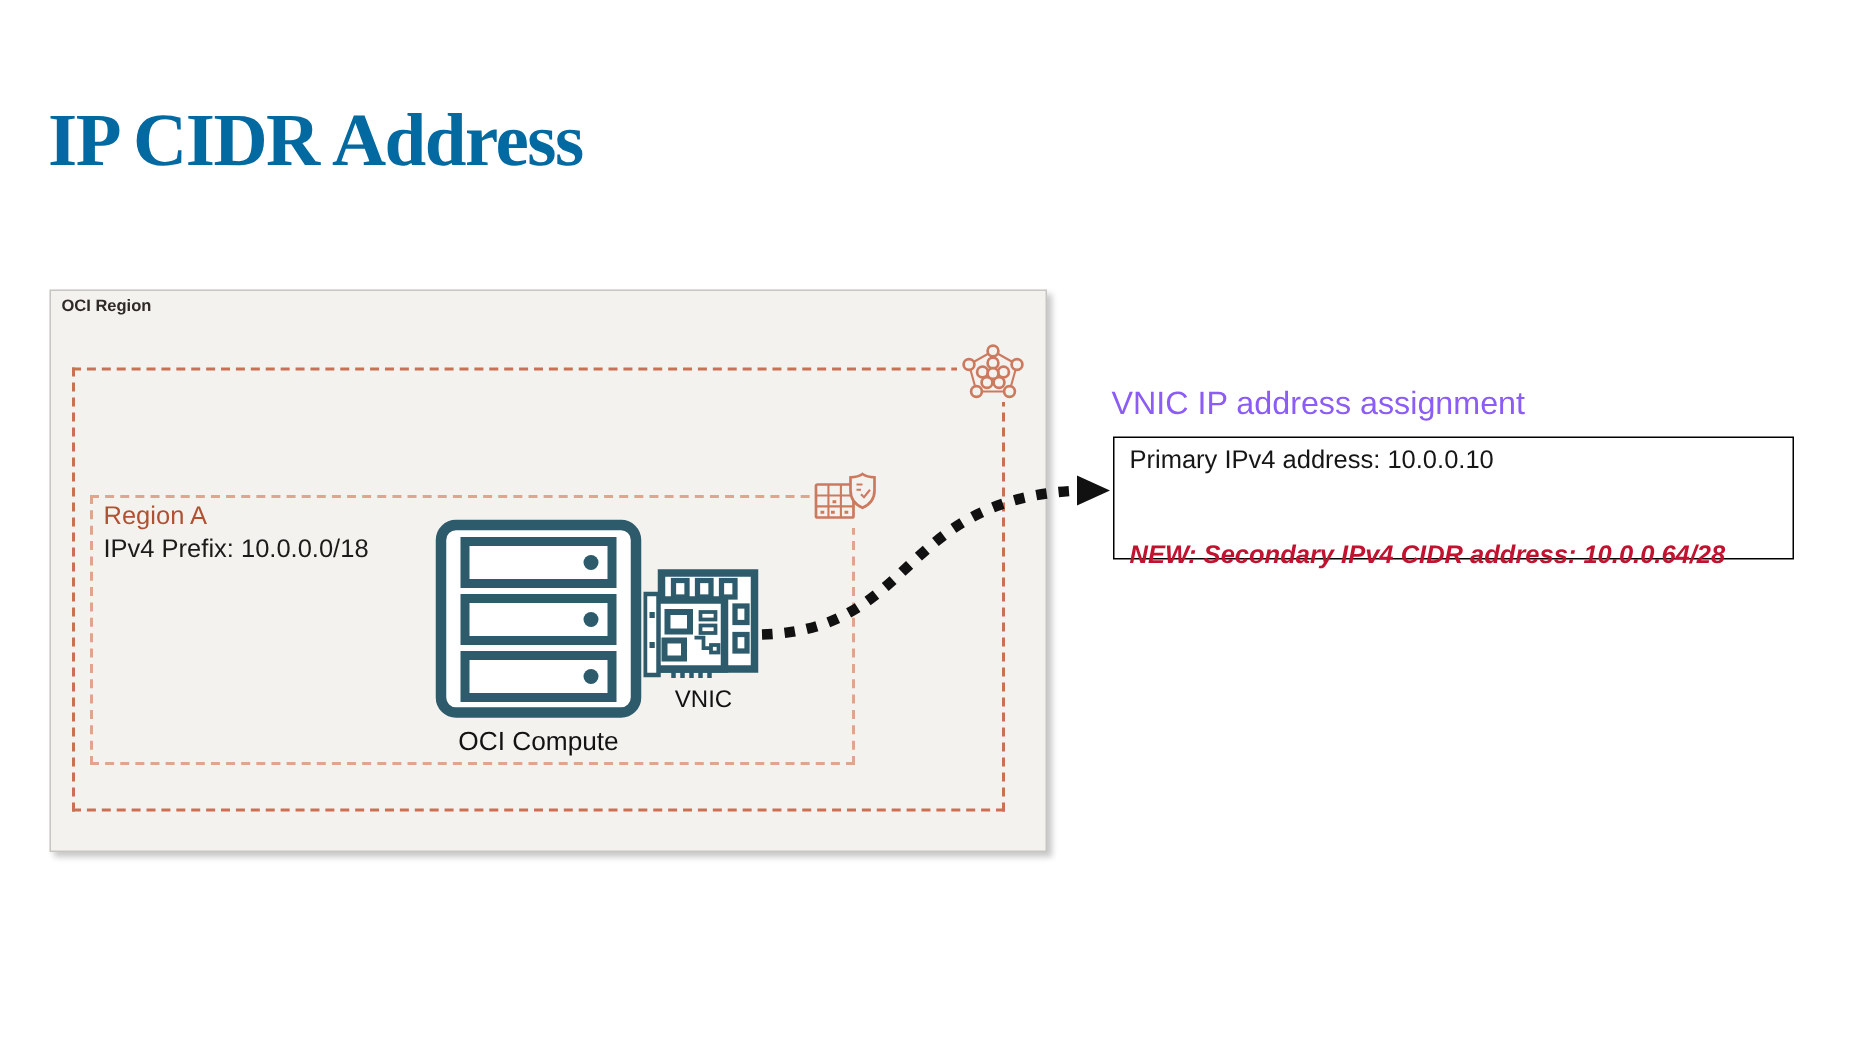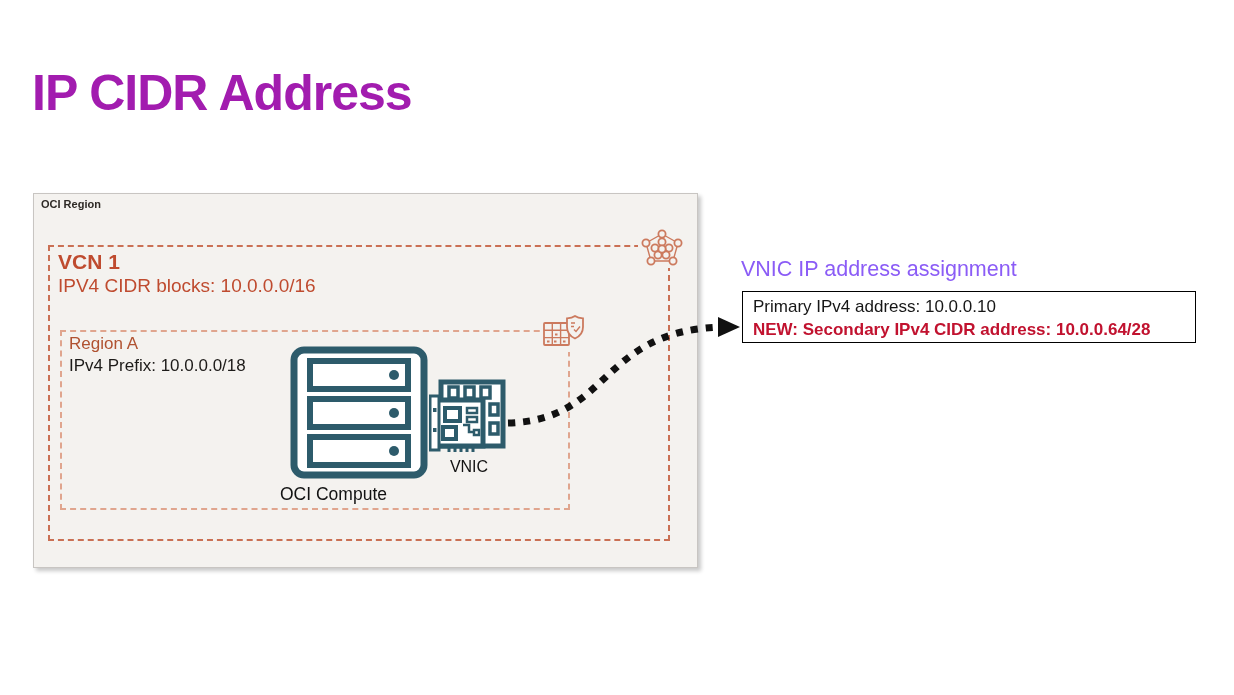--- a/index.html
+++ b/index.html
@@ -8,21 +8,22 @@
     font-family: "Liberation Sans", sans-serif;
     width: 1234px; height: 695px;
     position: relative;
     overflow: hidden;
   }
   .canvas { position: absolute; inset: 0; width: 1234px; height: 695px; }
 
   .page-title {
     position: absolute; left: 32px; top: 64px;
     font-size: 50px; font-weight: 800; letter-spacing: -1px;
-    color: #a21caf;
+    color: #0369a1;
+    font-family: Liberation Serif, serif;
   }
 
   .region-panel {
     position: absolute; left: 33px; top: 193px;
     width: 665px; height: 375px;
     background: #f4f2ef;
     border: 1px solid #c8c5c2;
     box-shadow: 3px 3px 4px rgba(0,0,0,0.22);
   }
   .region-label {
@@ -48,59 +49,55 @@
   .subnet-name { font-size: 17px; color: #b05231; line-height: 1.3; }
   .subnet-prefix { font-size: 17px; color: #1d1b19; line-height: 1.3; }
 
   .corner-icon { position: absolute; background: #f4f2ef; z-index: 3; line-height: 0; }
   .vcn-corner-icon { left: 638px; top: 228px; padding: 0 2px; }
   .subnet-corner-icon { left: 540px; top: 314px; padding: 0 2px; }
 
   .compute-icon { position: absolute; left: 290px; top: 346px; z-index: 2; line-height: 0; }
   .compute-label {
     position: absolute; left: 280px; top: 484px; width: 158px;
-    text-align: left; font-size: 17.5px; color: #121212; z-index: 2;
+    text-align: center; font-size: 17.5px; color: #121212; z-index: 2;
   }
   .vnic-icon { position: absolute; left: 429px; top: 378px; z-index: 2; line-height: 0; }
   .vnic-label {
     position: absolute; left: 429px; top: 458px; width: 80px;
     text-align: center; font-size: 16px; color: #121212; z-index: 2;
   }
 
   .arrow-layer { position: absolute; left: 500px; top: 295px; z-index: 10; }
 
   .assignment-heading {
     position: absolute; left: 741px; top: 257px;
     font-size: 21.5px; font-weight: 500; color: #8b5cf6;
   }
   .assignment-box {
     position: absolute; left: 742px; top: 291px;
-    width: 454px; height: 52px;
+    width: 454px; height: 82px;
     background: #ffffff;
     border: 1.5px solid #000000;
     padding: 3px 8px 0 10px;
   }
   .assignment-line { font-size: 17px; line-height: 23px; color: #161616; white-space: nowrap; }
-  .assignment-line.new { font-weight: 700; color: #c1122f; }
+  .assignment-line.new { font-weight: 700; font-style: italic; color: #c1122f; margin-top: 40px; }
 </style>
 </head>
 <body>
 
 <div class="canvas">
 
   <h1 class="page-title">IP CIDR Address</h1>
 
   <div class="region-panel"></div>
   <div class="region-label">OCI Region</div>
 
   <div class="vcn-box"></div>
-  <div class="vcn-text">
-    <div class="vcn-name">VCN 1</div>
-    <div class="vcn-cidr">IPV4 CIDR blocks: 10.0.0.0/16</div>
-  </div>
 
   <div class="subnet-box"></div>
   <div class="subnet-text">
     <div class="subnet-name">Region A</div>
     <div class="subnet-prefix">IPv4 Prefix: 10.0.0.0/18</div>
   </div>
 
   <span class="corner-icon vcn-corner-icon">
     <svg width="44" height="40" viewBox="0 0 44 40">
       <g stroke="#cc7a5e" fill="none" stroke-width="1.4">

